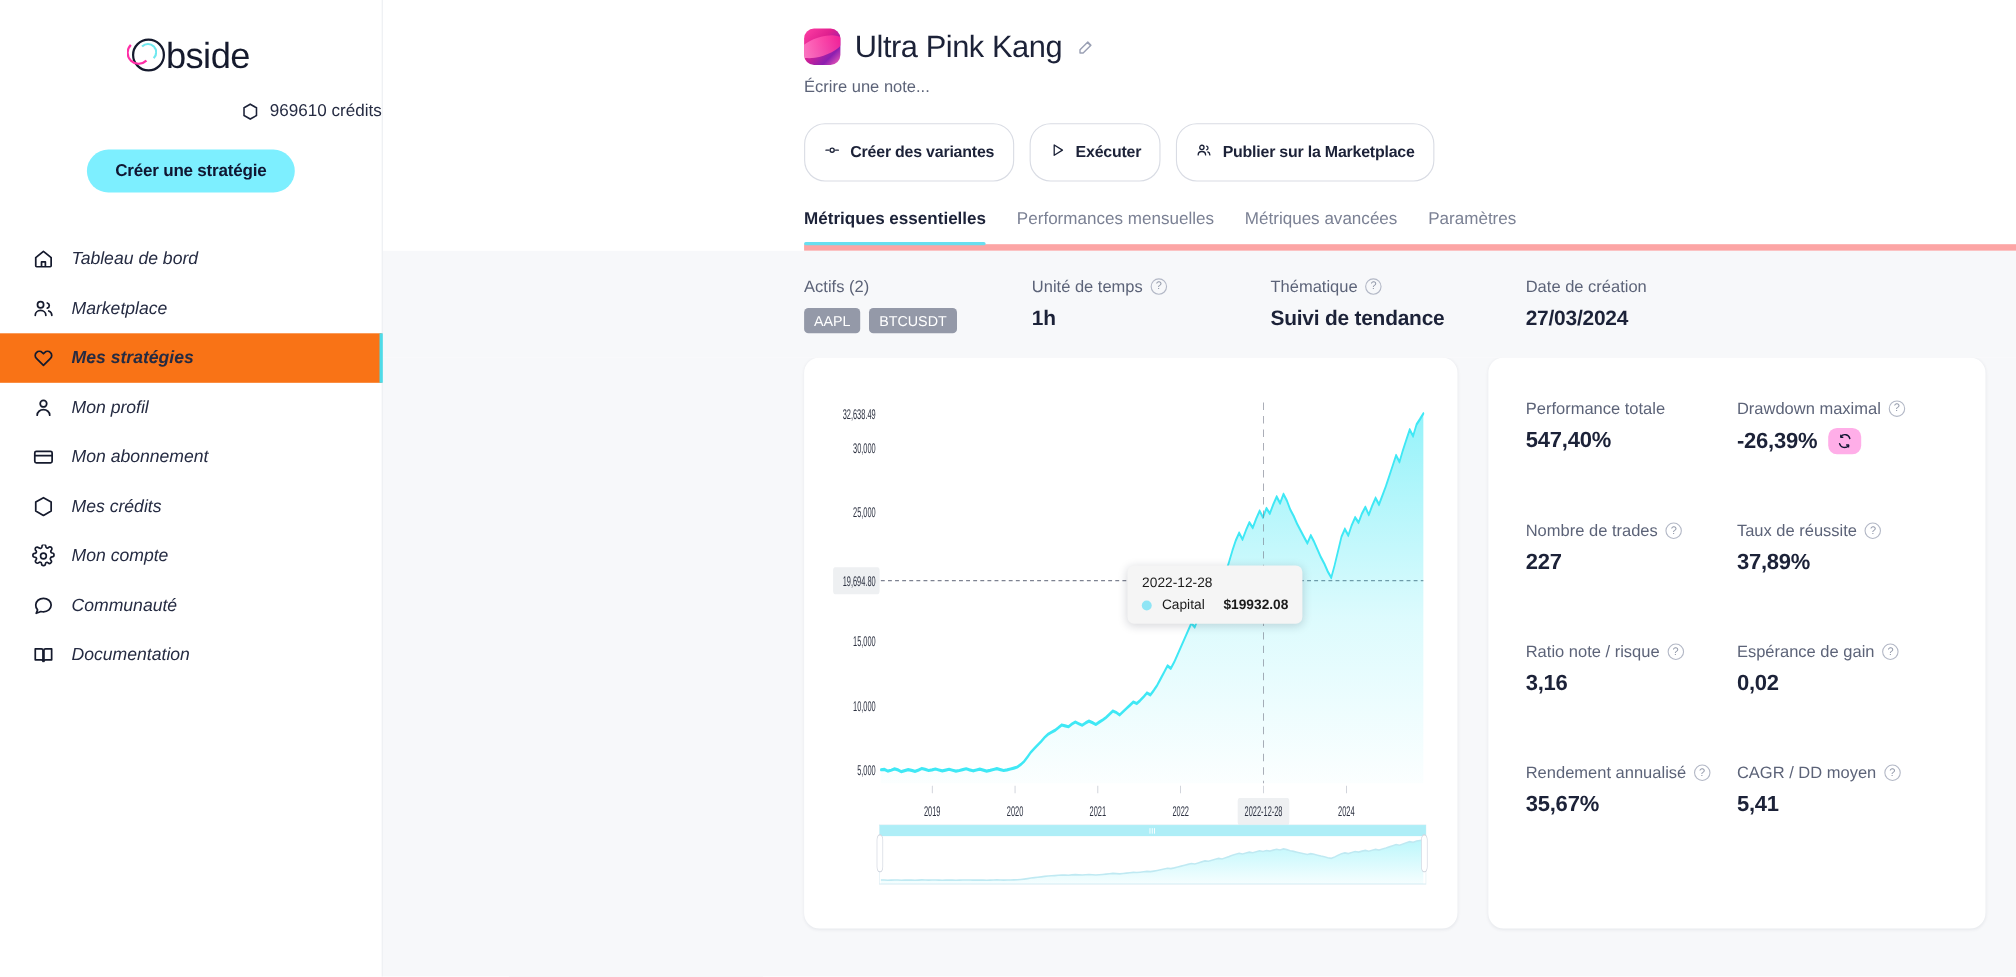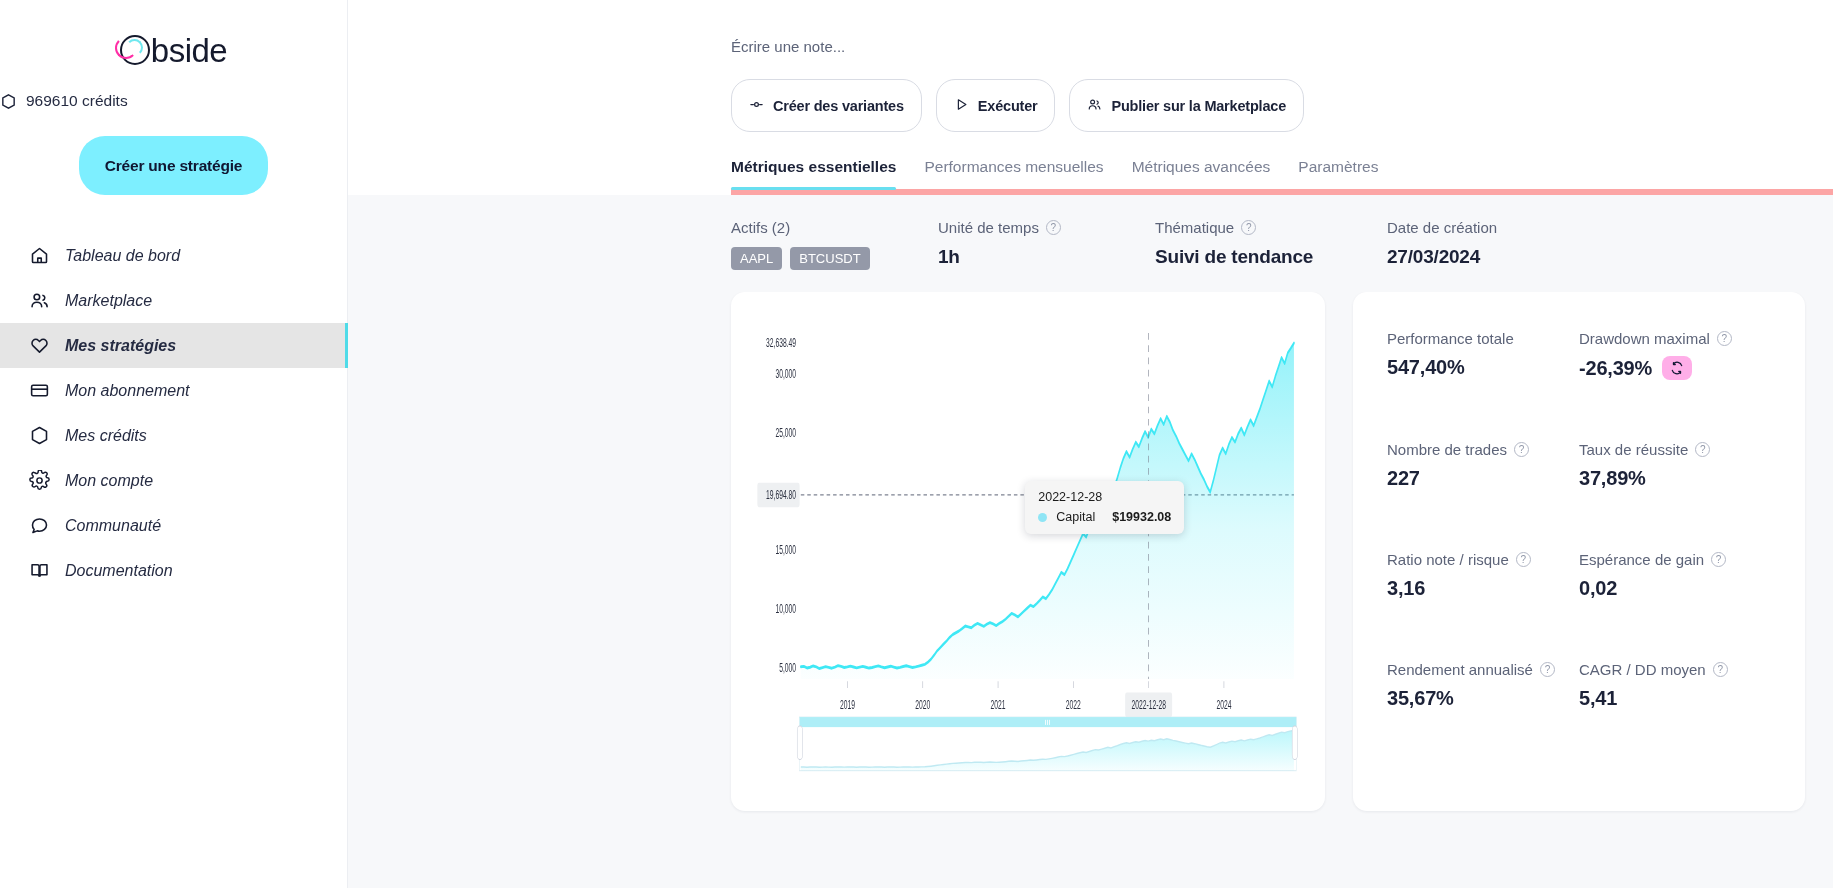--- a/index.html
+++ b/index.html
@@ -23,38 +23,38 @@
   .logo-wrap { display: flex; justify-content: center; align-items: center; height: 56px; }
   .logo { display: flex; align-items: center; font-size: 34px; letter-spacing: -0.5px; color: #151a2d; font-weight: 400; }
   .logo-o { position: relative; width: 30px; height: 30px; margin-right: 1px; }
   .logo-o .ring { position: absolute; inset: 0; border-radius: 50%; border: 2.5px solid #151a2d; }
   .logo-o .pink { position: absolute; left: -5px; top: 2px; width: 22px; height: 22px; border-radius: 50%;
       border: 2.5px solid #ff2ea6; border-right-color: transparent; border-top-color: transparent; }
   .logo-o .cyan { position: absolute; left: 6px; top: 4px; width: 17px; height: 17px; border-radius: 50%;
       border: 2.5px solid #6fe8ef; border-left-color: transparent; border-bottom-color: transparent; }
   .logo-text { font-size: 33px; line-height: 1; }
 
-  .credits { display: flex; justify-content: flex-start; align-items: center; gap: 9px; margin-top: 14px; font-size: 15.5px; color: #252b42; }
+  .credits { display: flex; justify-content: flex-end; align-items: center; gap: 9px; margin-top: 14px; font-size: 15.5px; color: #252b42; }
   .hexicon { width: 17px; height: 17px; display: inline-block; }
 
   .cta-wrap { display: flex; justify-content: center; margin-top: 26px; }
   .cta {
     background: #7defff; color: #101632; border: none;
-    border-radius: 26px; padding: 0 26px; height: 59px;
+    border-radius: 26px; padding: 0 26px; height: 39px;
     font-size: 15.5px; font-weight: 700; cursor: pointer;
     font-family: "Liberation Sans", sans-serif; letter-spacing: -0.2px;
   }
 
   .nav { margin-top: 38px; font-style: italic; }
   .nav-item {
     display: flex; align-items: center; gap: 15px;
     height: 45px; padding: 0 0 0 28px; cursor: pointer;
     font-size: 16px; color: #252b42; position: relative;
   }
-  .nav-item.active { background: #e5e5e5; font-weight: 700; }
+  .nav-item.active { background: #f97316; font-weight: 700; }
   .nav-item.active::after {
     content: ''; position: absolute; right: -1px; top: 0; bottom: 0; width: 3px; background: #4fdbe8;
   }
   .nav-ico { width: 22px; height: 22px; display: flex; align-items: center; justify-content: center; color: #151a2d; }
 
   
   .main { flex: 1; height: 888px; display: flex; flex-direction: column; background: #fff; overflow: hidden; }
   .head { padding: 26px 0 0 383px; background: #fff; }
   .title-row { display: flex; align-items: center; gap: 13px; }
   .savatar {
@@ -181,20 +181,29 @@
       <div class="nav-item active">
         <span class="nav-ico">
           <svg viewBox="0 0 24 24" width="21" height="21" fill="none" stroke="#151a2d" stroke-width="1.8" stroke-linejoin="round">
               <path d="M12 19.5 4.7 12.4a4.3 4.3 0 1 1 6.1-6.1l1.2 1.2 1.2-1.2a4.3 4.3 0 1 1 6.1 6.1z"></path>
             </svg>
         </span>
         <span>Mes stratégies</span>
       </div>
       <div class="nav-item">
         <span class="nav-ico">
+          <svg viewBox="0 0 24 24" width="21" height="21" fill="none" stroke="#151a2d" stroke-width="1.8" stroke-linecap="round">
+              <circle cx="12" cy="8" r="3.4"></circle>
+              <path d="M5.5 20c0-3.3 2.9-5.8 6.5-5.8s6.5 2.5 6.5 5.8"></path>
+            </svg>
+        </span>
+        <span>Mon profil</span>
+      </div>
+      <div class="nav-item">
+        <span class="nav-ico">
           <svg viewBox="0 0 24 24" width="21" height="21" fill="none" stroke="#151a2d" stroke-width="1.8">
               <rect x="3" y="6" width="18" height="12" rx="1.6"></rect>
               <path d="M3 10.5h18"></path>
             </svg>
         </span>
         <span>Mon abonnement</span>
       </div>
       <div class="nav-item">
         <span class="nav-ico">
           <svg viewBox="0 0 24 24" width="21" height="21" fill="none" stroke="#151a2d" stroke-width="1.8" stroke-linejoin="round">
@@ -228,20 +237,30 @@
             </svg>
         </span>
         <span>Documentation</span>
       </div>
     </nav>
   </aside>
 
   <section class="main">
 
     <div class="head">
+      <div class="title-row">
+        <div class="savatar"></div>
+        <div class="stitle">Ultra Pink Kang</div>
+        <span class="edit-ico">
+          <svg viewBox="0 0 24 24" width="17" height="17" fill="none" stroke="#9aa0b4" stroke-width="1.8" stroke-linejoin="round">
+              <path d="M4 20h4l10-10-4-4L4 16z"></path>
+              <path d="M13.5 6.5 17.5 10.5"></path>
+            </svg>
+        </span>
+      </div>
       <div class="note">Écrire une note...</div>
 
       <div class="btnrow">
         <button class="obtn">
           <span>
             <svg viewBox="0 0 24 24" width="15" height="15" fill="none" stroke="#1c2238" stroke-width="2" stroke-linecap="round">
                 <path d="M3 12h4M17 12h4"></path>
                 <circle cx="12" cy="12" r="3"></circle>
               </svg>
           </span>

